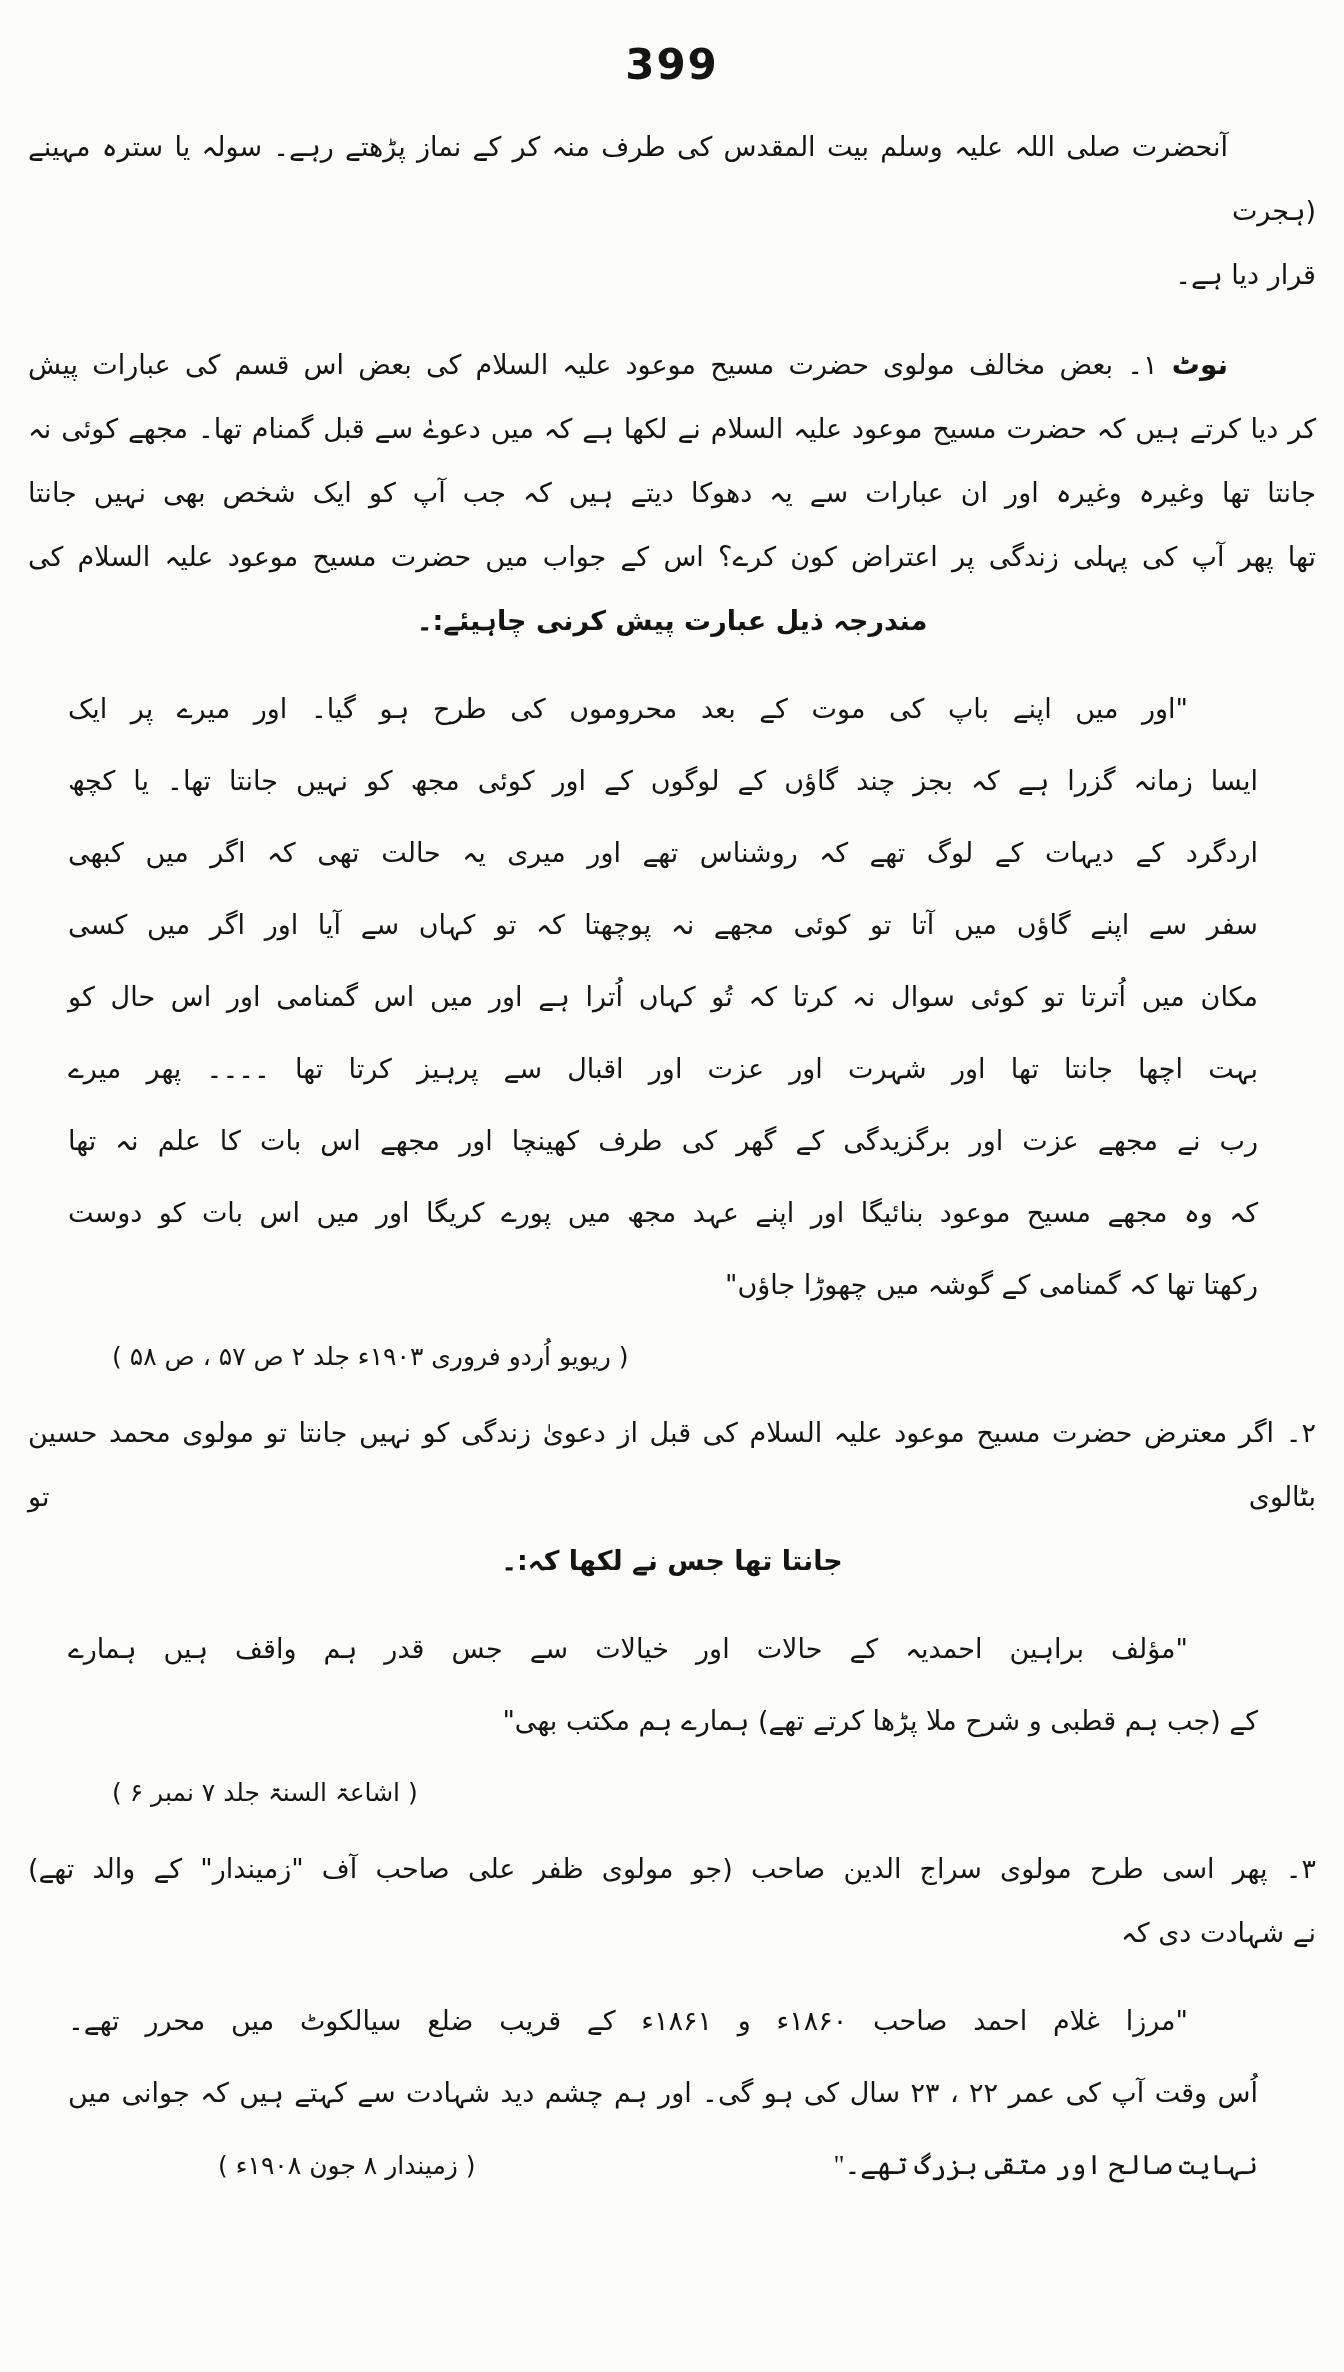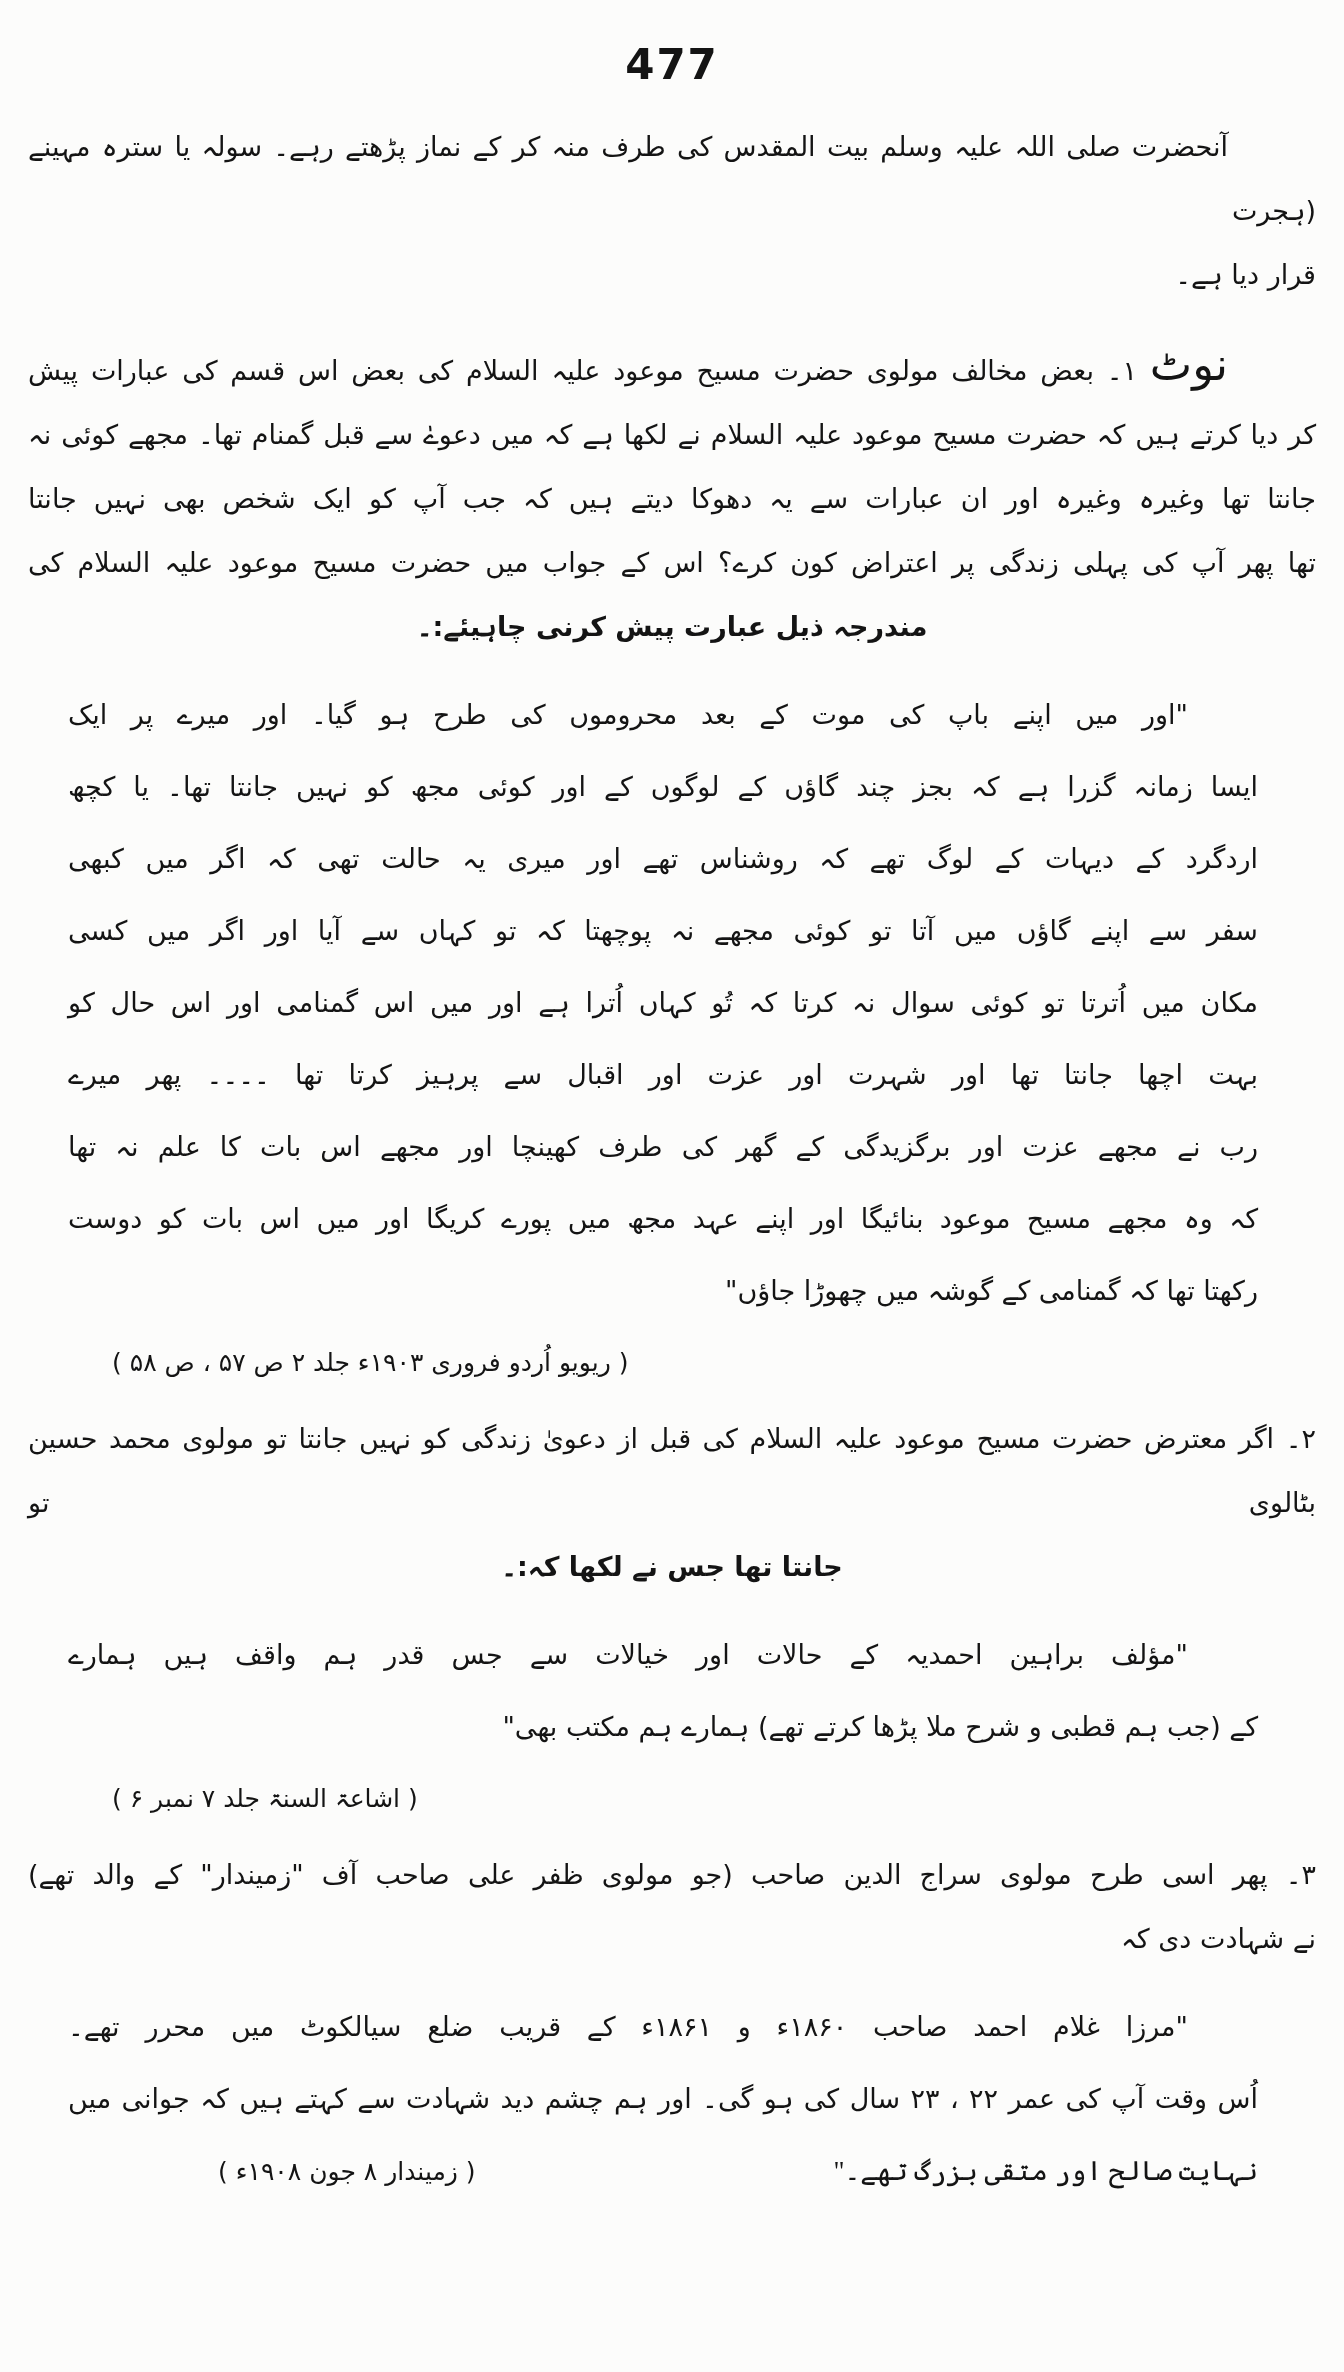--- a/index.html
+++ b/index.html
@@ -26,22 +26,22 @@
     font-size: 27px;
     line-height: 64px;
     text-align: justify;
     text-align-last: justify;
     white-space: normal;
   }
   .bline.last { text-align-last: right; }
   .bline.center-last { text-align-last: center; font-weight: bold; }
   .bline.indent { text-indent: 88px; }
   .note-label {
-    font-weight: normal;
-    font-size: 45px;
+    font-weight: bold;
+    font-size: 28px;
   }
   .block-gap { margin-top: 26px; }
   .quote {
     margin: 20px 58px 6px 40px;
   }
   .qline {
     font-size: 27px;
     line-height: 72px;
     text-align: justify;
     text-align-last: justify;
@@ -72,21 +72,21 @@
     font-size: 25px;
     line-height: 72px;
     white-space: nowrap;
   }
 </style>
 </head>
 <body>
 
 <div class="scan-page">
 
-  <div class="pageno">477</div>
+  <div class="pageno">399</div>
 
   <div>
     <div class="bline indent">آنحضرت صلی اللہ علیہ وسلم بیت المقدس کی طرف منہ کر کے نماز پڑھتے رہے۔ سولہ یا سترہ مہینے (ہجرت</div>
     <div class="bline last">قرار دیا ہے۔</div>
   </div>
 
   <div class="block-gap">
     <div class="bline indent">
       <span class="note-label">نوٹ</span>
       <span>۱۔ بعض مخالف مولوی حضرت مسیح موعود علیہ السلام کی بعض اس قسم کی عبارات پیش</span>

